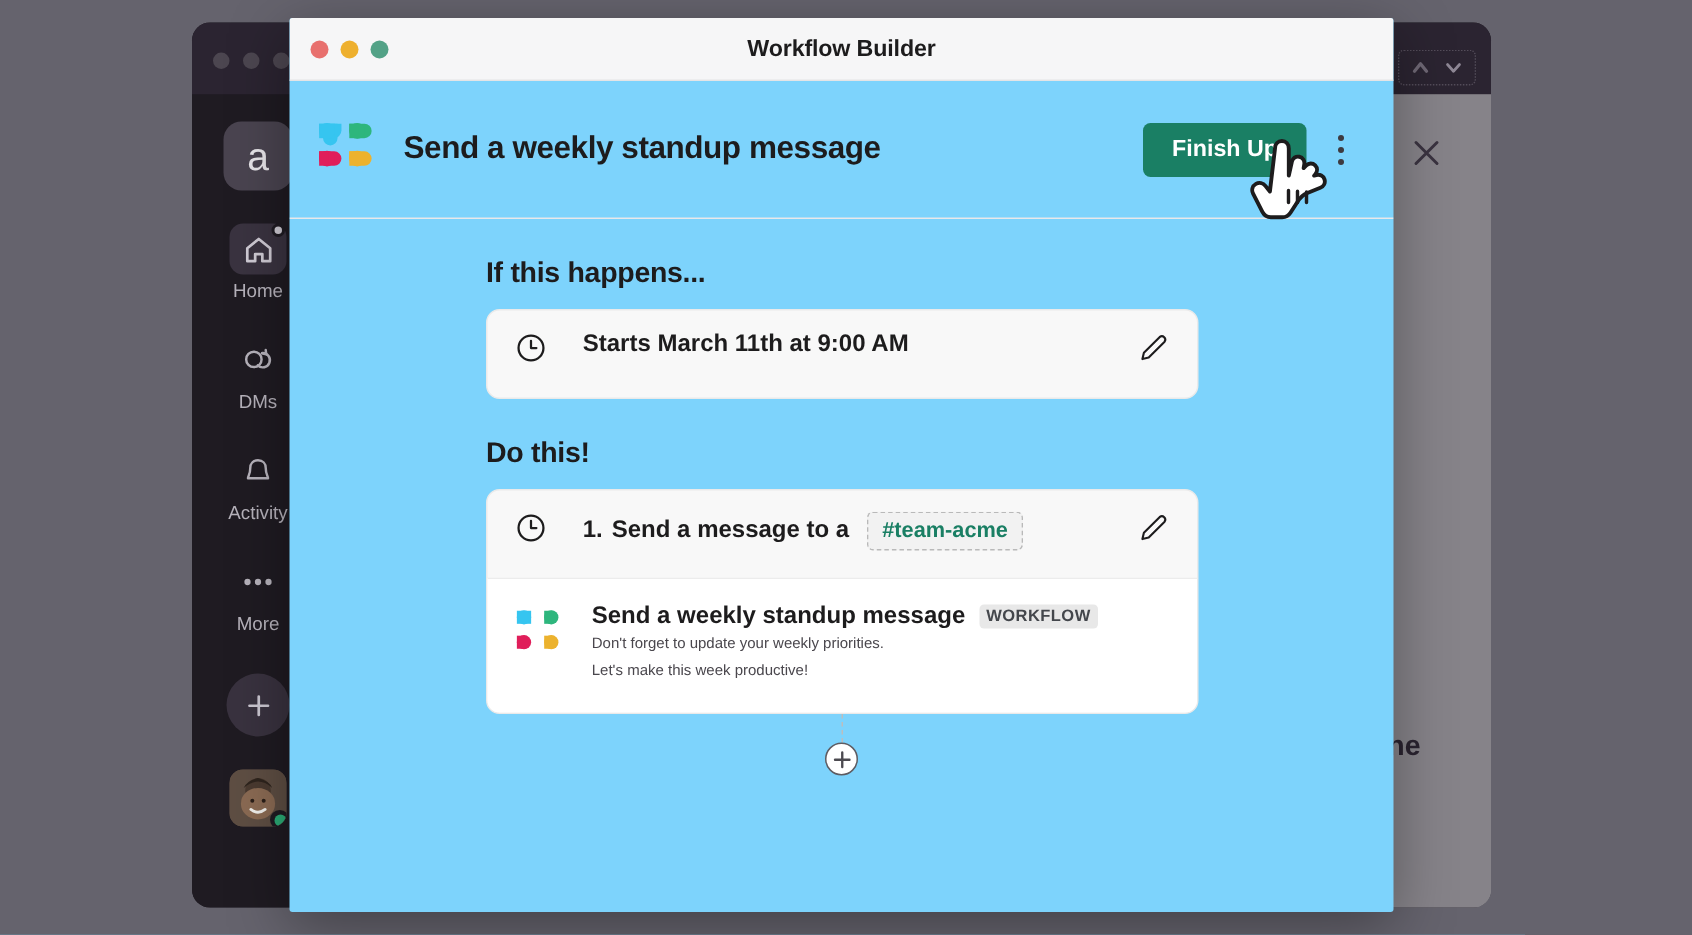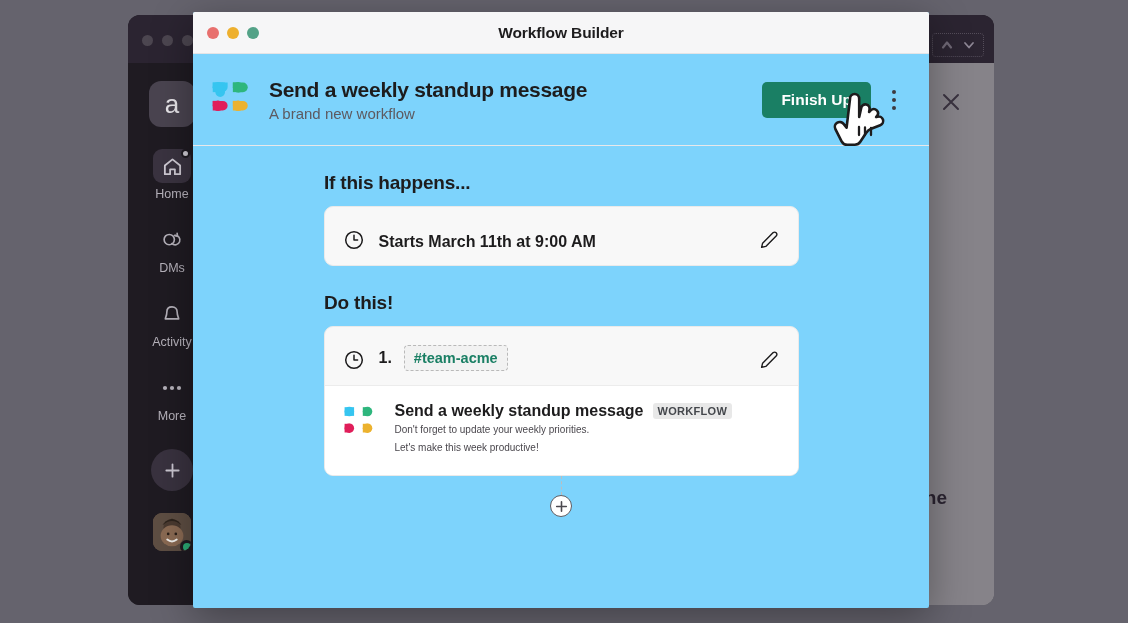--- a/index.html
+++ b/index.html
@@ -168,22 +168,22 @@
   }
   .section-title.second { margin-top: 26px; }
 
   .card {
     margin: 0 auto; width: 475px;
     background: #f8f8f8;
     border: 1px solid #eaeaea;
     border-radius: 9px;
   }
   .card-row {
-    display: flex; align-items: flex-end;
-    padding: 14px 18px; gap: 14px;
+    display: flex; align-items: flex-start;
+    padding: 14px 18px; gap: 24px;
     min-height: 58px;
   }
   .row-label {
     flex: 1;
     font-size: 16px; font-weight: 700; color: #1d1c1d;
     display: flex; align-items: center; gap: 6px; flex-wrap: wrap;
   }
   .pencil { cursor: pointer; flex: none; }
   .clock { flex: none; }
 
@@ -344,21 +344,20 @@
         <path d="M25 25 h11.5 a5.5 5.5 0 0 1 0 11 H31 a6 6 0 0 1 -6 -6 Z" fill="#ecb22e"></path>
         <circle cx="31" cy="30.5" r="6" fill="#ecb22e"></circle>
         <rect x="2" y="4" width="12" height="11" fill="#36c5f0"></rect>
         <circle cx="8" cy="9.5" r="6" fill="#36c5f0"></circle>
         <rect x="25" y="4" width="7" height="11" fill="#2eb67d"></rect>
         <rect x="2" y="25" width="7" height="11" fill="#e01e5a"></rect>
         <rect x="25" y="25" width="7" height="11" fill="#ecb22e"></rect>
       </svg>
       <div class="wf-texts">
         <div class="wf-title">Send a weekly standup message</div>
-        <div class="wf-sub">A brand new workflow</div>
       </div>
       <div class="header-actions">
         <button class="finish-btn">Finish Up</button>
         <div class="kebab">
           <i></i>
             <i></i>
             <i></i>
         </div>
       </div>
 
@@ -388,20 +387,21 @@
       <div class="section-title second">Do this!</div>
 
       <div class="card">
         <div class="card-row">
           <svg class="clock" width="22" height="22" viewBox="0 0 22 22">
             <circle cx="11" cy="11" r="8.3" fill="none" stroke="#1d1c1d" stroke-width="1.5"></circle>
             <path d="M11 6.2 V11 H14.6" stroke="#1d1c1d" stroke-width="1.5" fill="none" stroke-linecap="round" stroke-linejoin="round"></path>
           </svg>
           <div class="row-label">
             <span>1.</span>
+            <span>Send a message to a</span>
             <span class="chip">#team-acme</span>
           </div>
           <svg class="pencil" width="22" height="22" viewBox="0 0 22 22">
             <path d="M15.2 3.6 a2.3 2.3 0 0 1 3.2 3.2 L7.8 17.4 L3.6 18.4 L4.6 14.2 Z" fill="none" stroke="#1d1c1d" stroke-width="1.4" stroke-linejoin="round"></path>
           </svg>
         </div>
 
         <div class="preview">
           <svg class="preview-logo" viewBox="0 0 48 48">
             <rect x="2" y="4" width="12" height="11" fill="#36c5f0"></rect>

